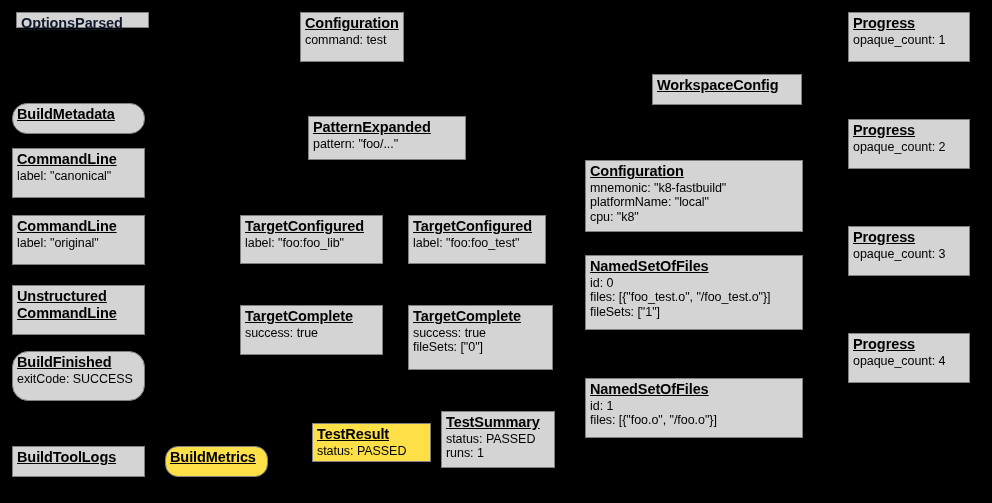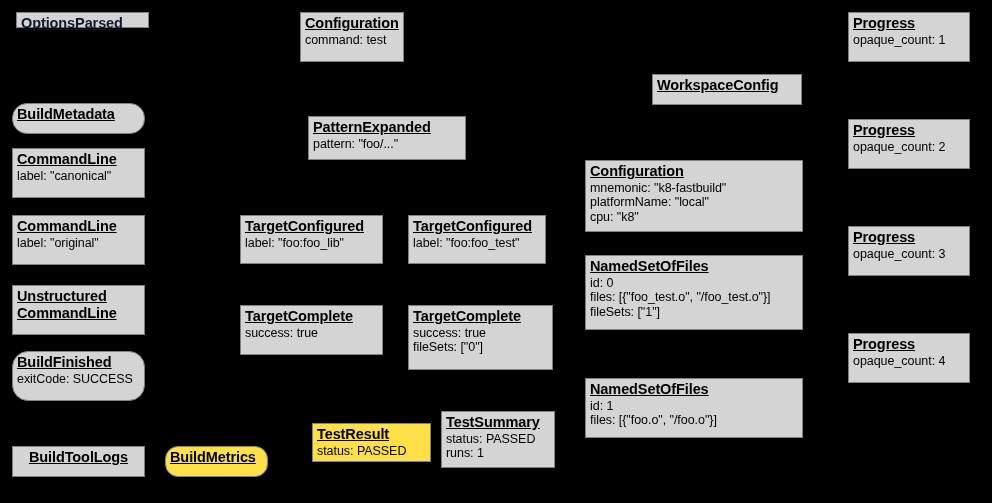--- a/index.html
+++ b/index.html
@@ -131,19 +131,19 @@
     </div>
     <div class="node" style="left: 441px; top: 411px; width: 114px; height: 57px; background: rgb(212, 212, 212); border-color: rgb(128, 128, 128); color: rgb(0, 0, 0);">
       <div class="node-title">TestSummary</div>
       <div class="node-fields">status: PASSED
 runs: 1</div>
     </div>
     <div class="node" style="left: 312px; top: 423px; width: 119px; height: 39px; background: #fde047; border-color: rgb(128, 128, 128); color: rgb(0, 0, 0);">
       <div class="node-title">TestResult</div>
       <div class="node-fields">status: PASSED</div>
     </div>
-    <div class="node" style="left: 12px; top: 446px; width: 133px; height: 31px; background: rgb(212, 212, 212); border-color: rgb(128, 128, 128); color: rgb(0, 0, 0); text-align: center;">
+    <div class="node" style="left: 12px; top: 446px; width: 133px; height: 31px; background: rgb(212, 212, 212); border-color: rgb(128, 128, 128); color: rgb(0, 0, 0);">
       <div class="node-title">BuildToolLogs</div>
     </div>
     <div class="node" style="left: 165px; top: 446px; width: 103px; height: 31px; background: #fde047; border-color: rgb(128, 128, 128); color: rgb(0, 0, 0); border-radius: 13px;">
       <div class="node-title">BuildMetrics</div>
     </div>
   </div>
 
 </body></html>

